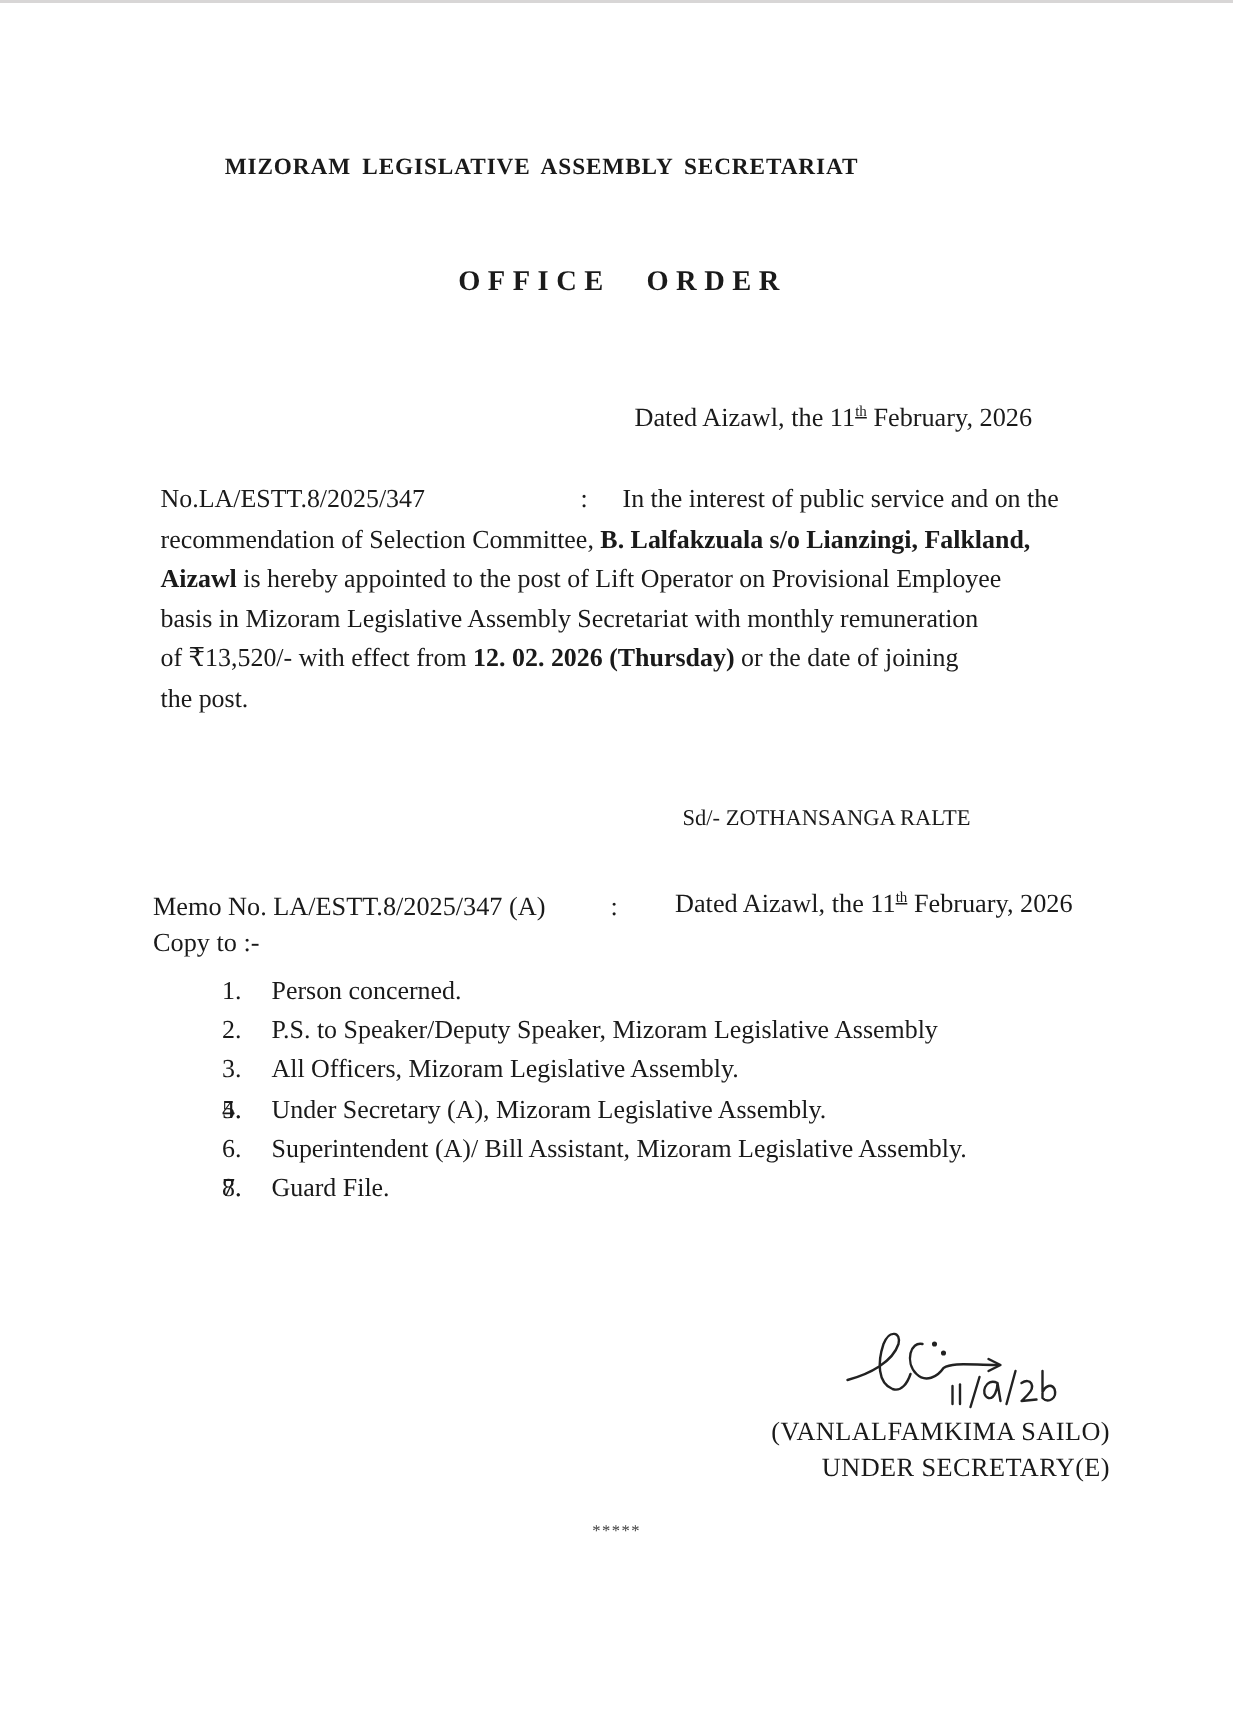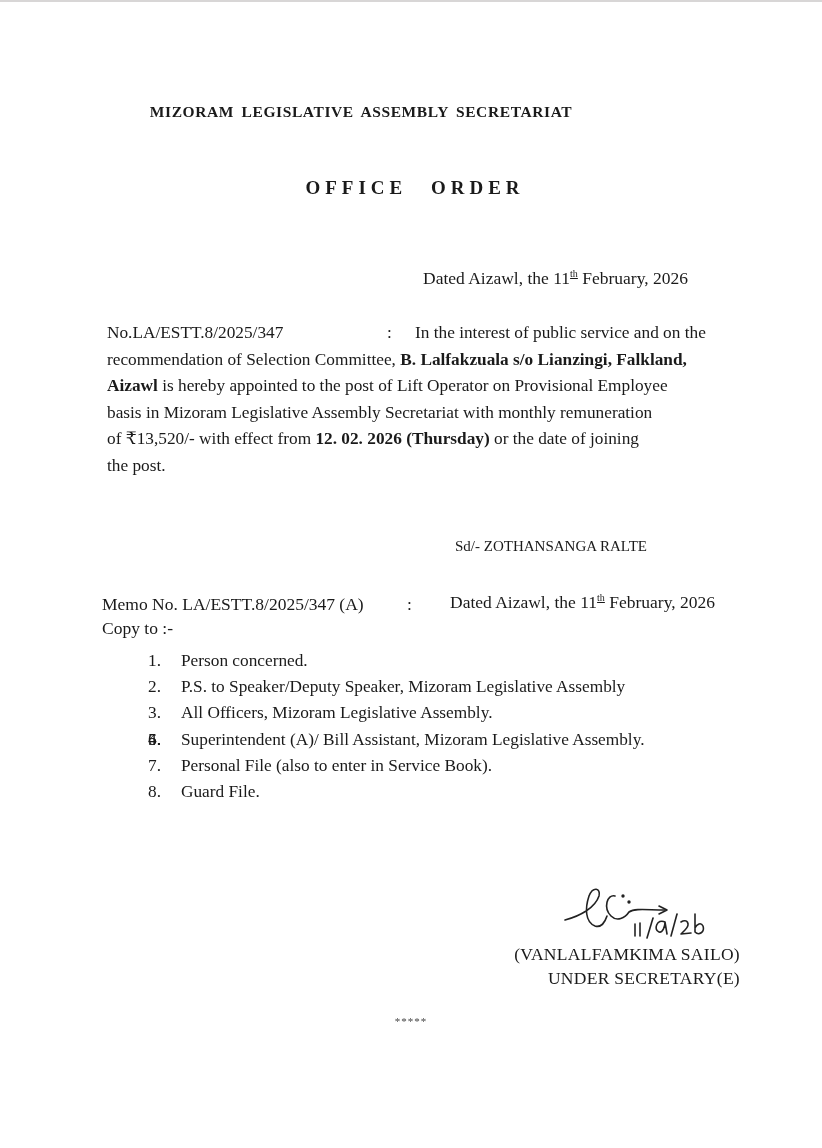--- a/index.html
+++ b/index.html
@@ -72,23 +72,23 @@
 
 <div class="abs date2">
   <span>Dated Aizawl,  the 11</span><sup>th</sup><span> February, 2026</span>
 </div>
 
 <ul class="abs list">
   <li><span class="num">1.</span><span>Person  concerned.</span></li>
   <li><span class="num">2.</span><span>P.S. to  Speaker/Deputy Speaker,  Mizoram  Legislative  Assembly</span></li>
   <li><span class="num">3.</span><span>All Officers,  Mizoram  Legislative  Assembly.</span></li>
   <li><span class="num">4.</span></li>
-  <li><span class="num">5.</span></li>
+  <li><span class="num">5.</span><span>Under Secretary (A), Mizoram Legislative Assembly.</span></li>
   <li><span class="num">6.</span><span>Superintendent  (A)/ Bill  Assistant, Mizoram Legislative Assembly.</span></li>
-  <li><span class="num">7.</span><span>Personal  File  (also  to  enter  in  Service  Book).</span></li>
+  <li><span class="num">7.</span></li>
   <li><span class="num">8.</span><span>Guard  File.</span></li>
 </ul>
 
 <svg class="abs sig" viewBox="0 0 170 70">
   <g fill="none" stroke="#222" stroke-width="1.6" stroke-linecap="round" stroke-linejoin="round">
     <path d="M10 42 C 25 38, 40 30, 44 18 C 46 10, 38 8, 34 18 C 30 30, 30 44, 40 48 C 46 50, 50 44, 52 38"></path>
     <path d="M60 18 C 52 16, 48 30, 56 38 C 62 44, 70 40, 74 34 C 80 30, 92 32, 110 32"></path>
     <path d="M104 28 L 112 32 L 104 36"></path>
     <circle cx="68" cy="18" r="0.9" fill="#222"></circle>
     <circle cx="74" cy="24" r="0.9" fill="#222"></circle>

